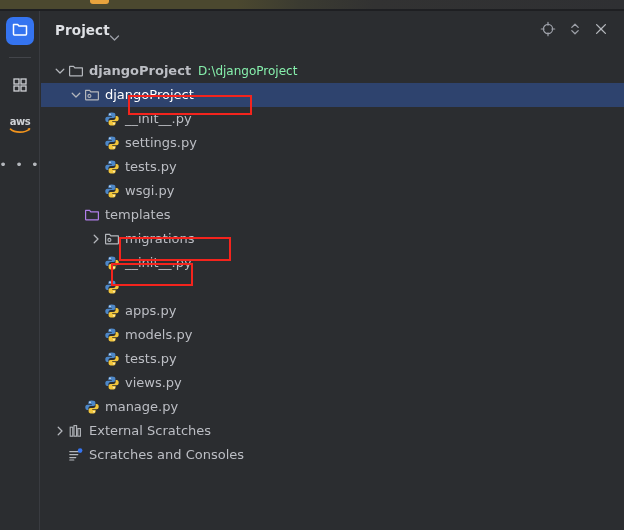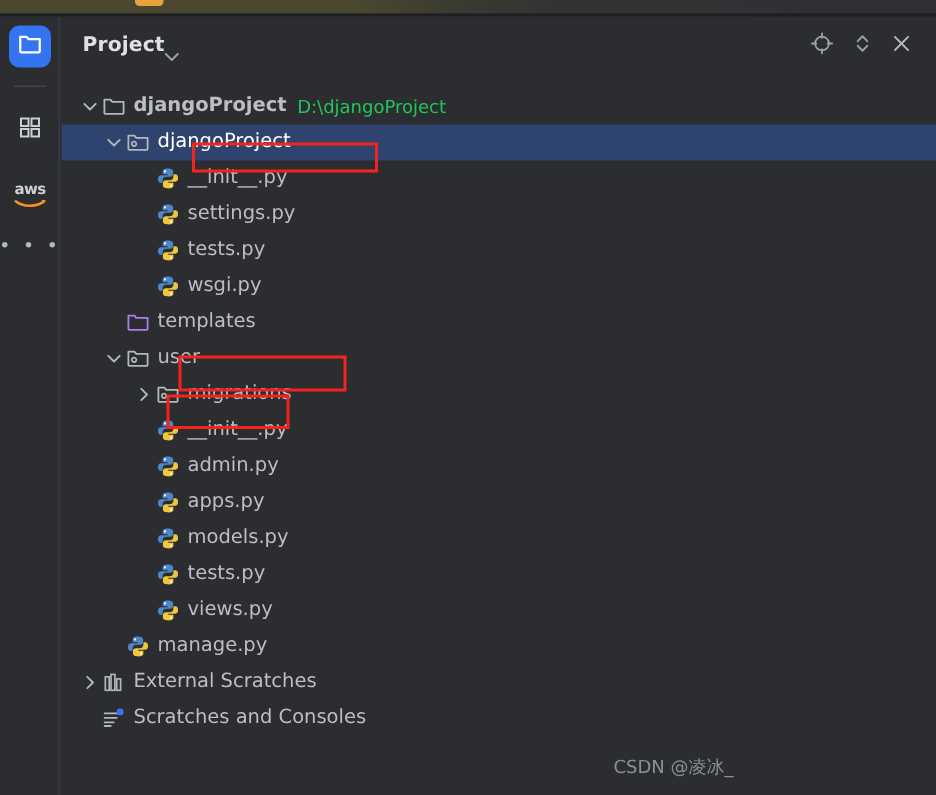--- a/index.html
+++ b/index.html
@@ -57,21 +57,21 @@
     justify-content: center;
   }
   #rail-project { top: 6px; background: #3574f0; }
   #rail-divider {
     position: absolute;
     left: 9px; top: 46px;
     width: 22px; height: 1px;
     background: #43454a;
   }
   #rail-plugins { top: 62px; }
-  #rail-aws { top: 100px; align-items: flex-end; }
+  #rail-aws { top: 100px; }
   #rail-more { top: 140px; }
   .aws-text {
     font-family: "DejaVu Sans", "Liberation Sans", sans-serif;
     font-size: 10px;
     font-weight: 700;
     color: #cfd2d6;
     letter-spacing: -0.4px;
     line-height: 9px;
   }
   .aws-wrap { display:flex; flex-direction:column; align-items:center; }
@@ -128,21 +128,21 @@
   }
   .row.selected { background: #2e436e; }
   .row-label {
     font-size: 13px;
     color: #bcbec4;
     line-height: 24px;
   }
   .row.selected .row-label { color: #ffffff; }
   .row-sub {
     font-size: 12px;
-    color: #22c55e;
+    color: #86efac;
     margin-left: 7px;
     line-height: 24px;
   }
   .twisty {
     width: 13px; height: 13px;
     flex: 0 0 13px;
     display: flex; align-items: center; justify-content: center;
     margin-right: 2px;
   }
   .twisty.blank { visibility: hidden; }
@@ -356,34 +356,20 @@
       </div>
       <div class="row ind-1">
         <span class="twisty blank"></span>
         <span class="ico">
     <svg width="16" height="16" viewBox="0 0 16 16">
       <path d="M1.6 3.4h4.0l1.2 1.5h7.6v7.4a0.6 0.6 0 0 1-0.6 0.6H2.2a0.6 0.6 0 0 1-0.6-0.6z" fill="none" stroke="#b07ee8" stroke-width="1.2" stroke-linejoin="round"></path>
     </svg>
   </span>
         <span class="row-label">templates</span>
       </div>
-      <div class="row ind-1">
-        <span class="twisty">
-    <svg width="10" height="8" viewBox="0 0 10 8">
-      <path d="M1.2 2.2 L5 6 L8.8 2.2" fill="none" stroke="#b4b7bc" stroke-width="1.25" stroke-linecap="round" stroke-linejoin="round"></path>
-    </svg>
-  </span>
-        <span class="ico">
-    <svg width="16" height="16" viewBox="0 0 16 16">
-      <path d="M1.6 3.4h4.0l1.2 1.5h7.6v7.4a0.6 0.6 0 0 1-0.6 0.6H2.2a0.6 0.6 0 0 1-0.6-0.6z" fill="none" stroke="#b4b7bc" stroke-width="1.2" stroke-linejoin="round"></path>
-      <circle cx="5.4" cy="8.9" r="1.5" fill="none" stroke="#b4b7bc" stroke-width="1.1"></circle>
-    </svg>
-  </span>
-        <span class="row-label">user</span>
-      </div>
       <div class="row ind-2">
         <span class="twisty">
     <svg width="8" height="10" viewBox="0 0 8 10">
       <path d="M2.2 1.2 L6 5 L2.2 8.8" fill="none" stroke="#b4b7bc" stroke-width="1.25" stroke-linecap="round" stroke-linejoin="round"></path>
     </svg>
   </span>
         <span class="ico">
     <svg width="16" height="16" viewBox="0 0 16 16">
       <path d="M1.6 3.4h4.0l1.2 1.5h7.6v7.4a0.6 0.6 0 0 1-0.6 0.6H2.2a0.6 0.6 0 0 1-0.6-0.6z" fill="none" stroke="#b4b7bc" stroke-width="1.2" stroke-linejoin="round"></path>
       <circle cx="5.4" cy="8.9" r="1.5" fill="none" stroke="#b4b7bc" stroke-width="1.1"></circle>
@@ -414,21 +400,20 @@
       <path d="M7.6 1.4c-2.4 0-3.2 0.9-3.2 2.1v1.6h3.4v0.7H3.3c-1.3 0-2.0 0.9-2.0 2.5
                s0.6 2.6 2.0 2.6h1.1V9.2c0-1.3 1.0-2.3 2.4-2.3h2.6c1.2 0 2.0-0.8 2.0-2.0V3.5
                c0-1.2-0.9-2.1-3.8-2.1z" fill="#4d87c7"></path>
       <circle cx="6.0" cy="3.3" r="0.72" fill="#ffffff"></circle>
       <path d="M8.4 14.6c2.4 0 3.2-0.9 3.2-2.1v-1.6H8.2v-0.7h4.5c1.3 0 2.0-0.9 2.0-2.5
                s-0.6-2.6-2.0-2.6h-1.1v1.7c0 1.3-1.0 2.3-2.4 2.3H6.6c-1.2 0-2.0 0.8-2.0 2.0v1.4
                c0 1.2 0.9 2.1 3.8 2.1z" fill="#f2c63c"></path>
       <circle cx="10.0" cy="12.7" r="0.72" fill="#ffffff"></circle>
     </svg>
   </span>
-        <span class="row-label">admin.py</span>
       </div>
       <div class="row ind-2">
         <span class="twisty blank"></span>
         <span class="ico">
     <svg width="16" height="16" viewBox="0 0 16 16">
       <path d="M7.6 1.4c-2.4 0-3.2 0.9-3.2 2.1v1.6h3.4v0.7H3.3c-1.3 0-2.0 0.9-2.0 2.5
                s0.6 2.6 2.0 2.6h1.1V9.2c0-1.3 1.0-2.3 2.4-2.3h2.6c1.2 0 2.0-0.8 2.0-2.0V3.5
                c0-1.2-0.9-2.1-3.8-2.1z" fill="#4d87c7"></path>
       <circle cx="6.0" cy="3.3" r="0.72" fill="#ffffff"></circle>
       <path d="M8.4 14.6c2.4 0 3.2-0.9 3.2-2.1v-1.6H8.2v-0.7h4.5c1.3 0 2.0-0.9 2.0-2.5
@@ -527,14 +512,13 @@
     </svg>
   </span>
         <span class="row-label">Scratches and Consoles</span>
       </div>
     </div>
 
   <div class="anno" id="anno-inner-project"></div>
   <div class="anno" id="anno-templates"></div>
   <div class="anno" id="anno-user"></div>
 
-  <div id="watermark">CSDN @凌冰_</div>
 </div>
 
 </body></html>

